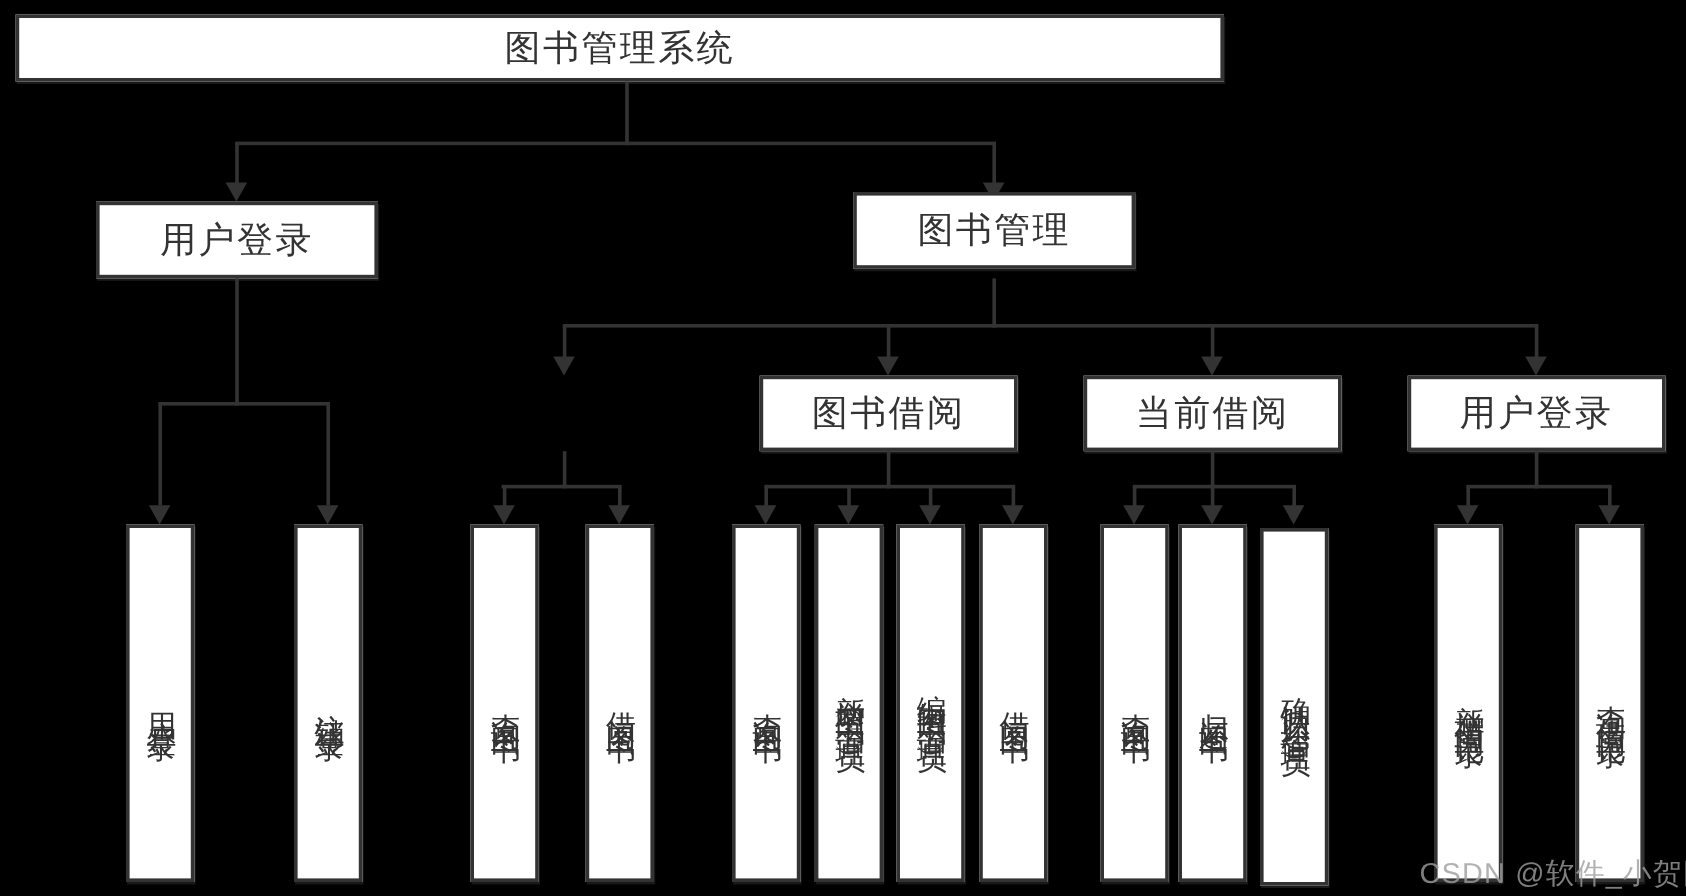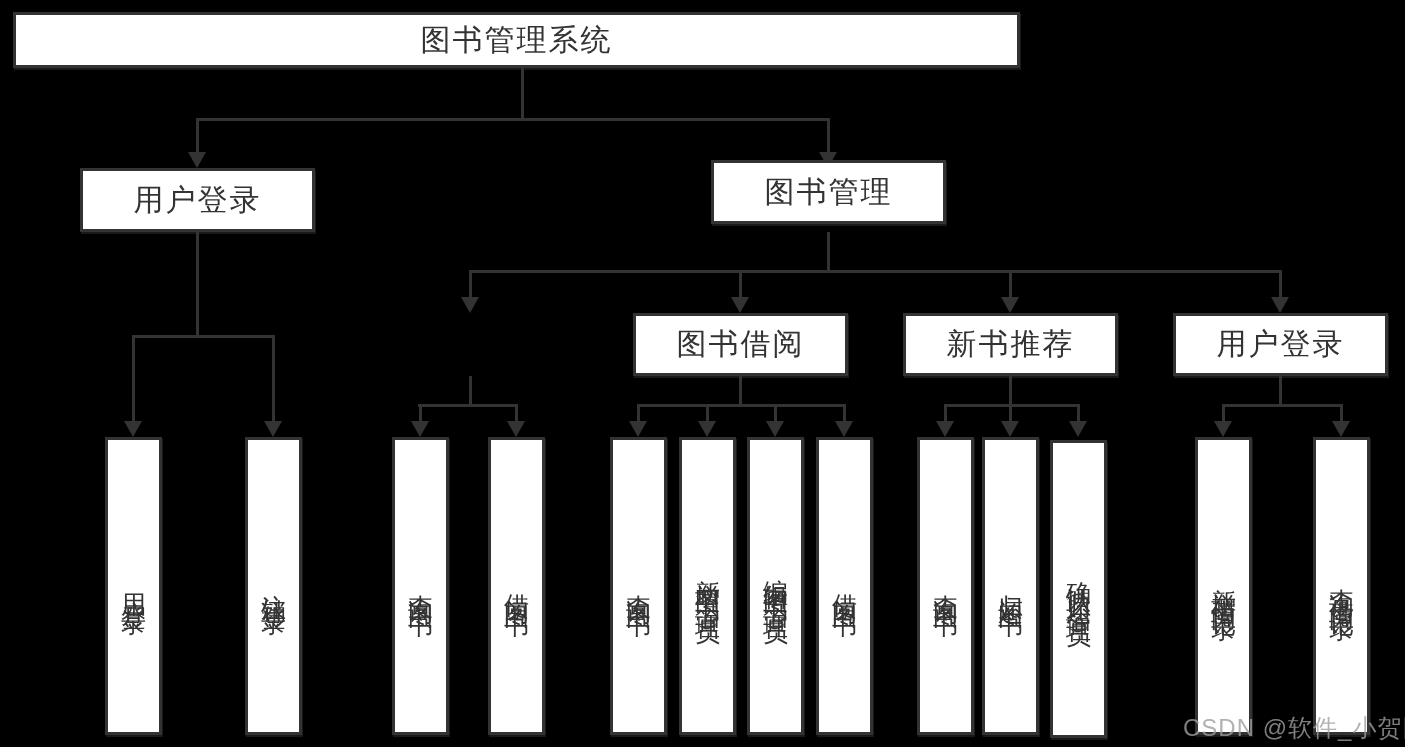--- a/index.html
+++ b/index.html
@@ -68,21 +68,21 @@
   <div class="arr" style="left:731px;top:297px"></div>
   <div class="v" style="left:1009px;top:272px;height:26px"></div>
   <div class="arr" style="left:1001px;top:297px"></div>
   <div class="v" style="left:1279px;top:272px;height:26px"></div>
   <div class="arr" style="left:1271px;top:297px"></div>
 
   <div class="node node-h" style="left:633px;top:313px;width:215px;height:63px">
     <span class="lbl">图书借阅</span>
   </div>
   <div class="node node-h" style="left:903px;top:313px;width:215px;height:63px">
-    <span class="lbl">新书推荐</span>
+    <span class="lbl">当前借阅</span>
   </div>
   <div class="node node-h" style="left:1173px;top:313px;width:215px;height:63px">
     <span class="lbl">用户登录</span>
   </div>
 
   <div class="v" style="left:469px;top:376px;height:31px"></div>
   <div class="h" style="left:418px;top:404px;width:100px"></div>
   <div class="v" style="left:419px;top:406px;height:16px"></div>
   <div class="arr" style="left:411px;top:421px"></div>
   <div class="v" style="left:515px;top:406px;height:16px"></div>

